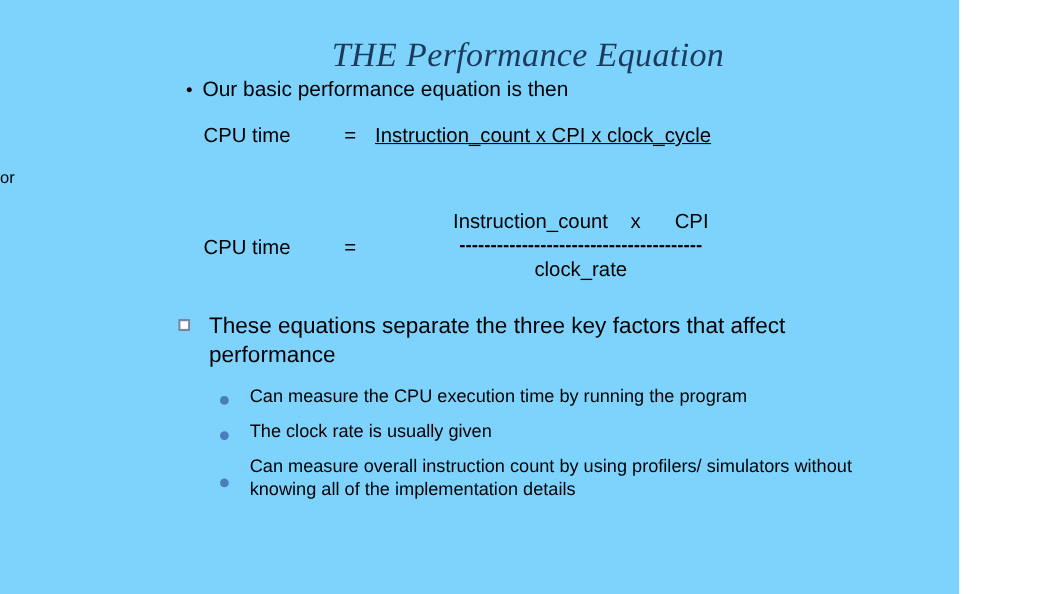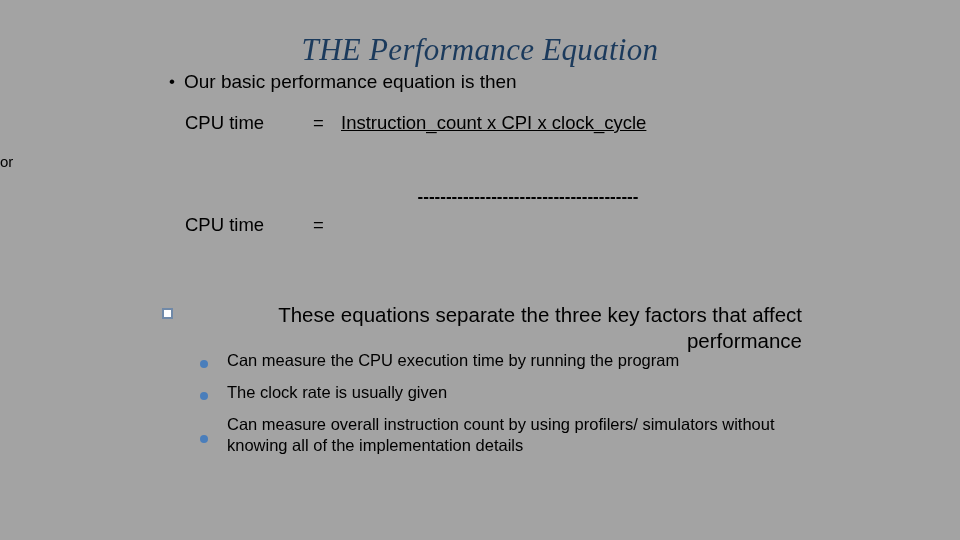--- a/index.html
+++ b/index.html
@@ -11,23 +11,23 @@
     width: 960px;
     height: 540px;
     position: relative;
     overflow: hidden;
     font-family: "Liberation Sans", sans-serif;
     color: #000000;
   }
   .slide {
     position: absolute;
     left: 0; top: 0;
-    width: 960px;
+    width: 872px;
     height: 540px;
-    background: #a3a3a3;
+    background: #7dd3fc;
   }
 
   
   .title {
     position: absolute;
     left: 0;
     top: 31px;
     width: 960px;
     text-align: center;
     font-family: "Liberation Serif", "DejaVu Serif", serif;
@@ -139,25 +139,24 @@
   .frac-den {
     font-size: 18.5px;
     line-height: 26px;
     margin-top: 0px;
   }
 
   
   .sq-row {
     position: absolute;
     left: 162px;
-    top: 302px;
+    top: 284px;
     width: 640px;
     display: flex;
     align-items: flex-start;
-    text-align: right;
   }
   .sq-marker {
     flex: 0 0 28px;
     width: 28px;
     padding-top: 6px;
   }
   .sq-glyph {
     display: block;
     width: 11px;
     height: 11px;
@@ -251,21 +250,23 @@
   <div class="eq-simple">
     <span class="eq-lhs">CPU time</span><span class="eq-eq">=</span><span>Instruction_count  x  CPI  x   clock_cycle</span>
   </div>
 
   <div class="or-line">or</div>
 
   <div class="eq-frac">
     <div class="frac-lhs">CPU time</div>
     <div class="frac-eq">=</div>
     <div class="frac-stack">
+      <div class="frac-num">Instruction_count    x      CPI</div>
       <div class="frac-bar">---------------------------------------</div>
+      <div class="frac-den">clock_rate</div>
     </div>
   </div>
 
   <div class="sq-row">
     <div class="sq-marker">
       <span class="sq-glyph"></span>
     </div>
     <div class="sq-text">These equations separate the three key factors that affect performance</div>
   </div>
 

